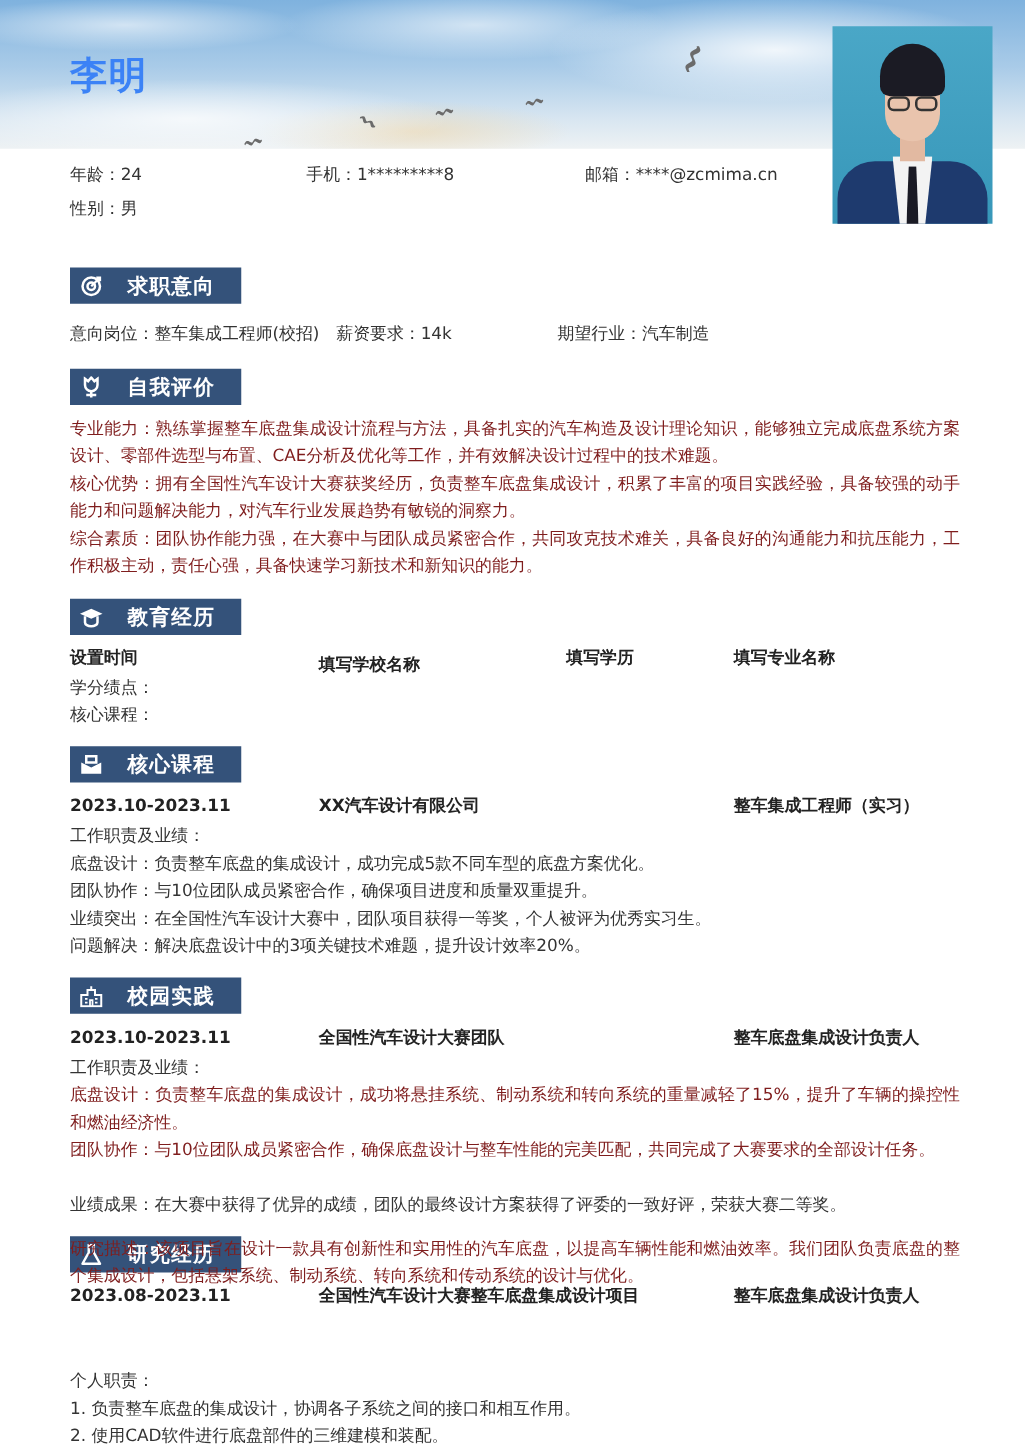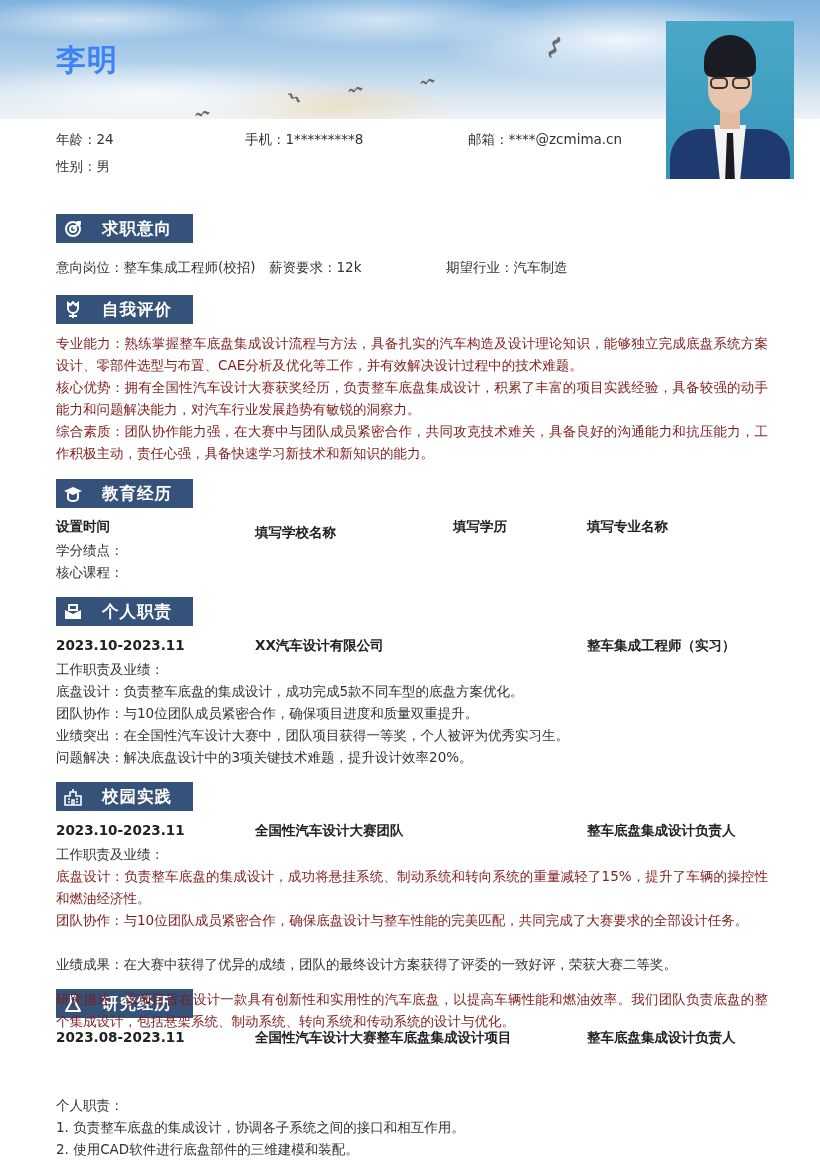--- a/index.html
+++ b/index.html
@@ -83,21 +83,21 @@
   <span class="icon">
     <svg width="18" height="18" viewBox="0 0 18 18">
         <circle cx="9" cy="9" r="7" fill="none" stroke="#fff" stroke-width="2"></circle>
         <circle cx="9" cy="9" r="3" fill="none" stroke="#fff" stroke-width="2"></circle>
         <path d="M9 9 L15 3 M13 2 L16 2 L16 5" stroke="#fff" stroke-width="1.8" fill="none"></path>
       </svg>
   </span>
   <span class="title">求职意向</span>
 </div>
 <div class="line" style="top:256px;">意向岗位：整车集成工程师(校招)</div>
-<div class="line" style="left:269px;top:256px;">薪资要求：12k</div>
+<div class="line" style="left:269px;top:256px;">薪资要求：14k</div>
 <div class="line" style="left:446px;top:256px;">期望行业：汽车制造</div>
 
 <div class="section-header" style="top:295px;">
   <span class="icon">
     <svg width="16" height="18" viewBox="0 0 16 18">
         <path d="M3 2 L5.5 4 L8 1 L10.5 4 L13 2 L13 7 A5 5 0 0 1 3 7 Z" fill="none" stroke="#fff" stroke-width="2"></path>
         <path d="M8 12 L8 17 M4 15 L12 15" stroke="#fff" stroke-width="2"></path>
       </svg>
   </span>
   <span class="title">自我评价</span>
@@ -122,21 +122,21 @@
 <div class="line" style="top:539px;">学分绩点：</div>
 <div class="line" style="top:561px;">核心课程：</div>
 
 <div class="section-header" style="top:597px;">
   <span class="icon">
     <svg width="18" height="18" viewBox="0 0 18 18">
         <rect x="5" y="2" width="8" height="5" fill="none" stroke="#fff" stroke-width="2"></rect>
         <path d="M1 7 L9 11 L17 7 L17 16 L1 16 Z" fill="#fff"></path>
       </svg>
   </span>
-  <span class="title">个人职责</span>
+  <span class="title">核心课程</span>
 </div>
 <div class="col" style="left:56px;top:634px;">2023.10-2023.11</div>
 <div class="col" style="left:255px;top:634px;">XX汽车设计有限公司</div>
 <div class="col" style="left:587px;top:634px;">整车集成工程师（实习）</div>
 <div class="line" style="top:658px;">工作职责及业绩：</div>
 <div class="line" style="top:680px;">底盘设计：负责整车底盘的集成设计，成功完成5款不同车型的底盘方案优化。</div>
 <div class="line" style="top:702px;">团队协作：与10位团队成员紧密合作，确保项目进度和质量双重提升。</div>
 <div class="line" style="top:724px;">业绩突出：在全国性汽车设计大赛中，团队项目获得一等奖，个人被评为优秀实习生。</div>
 <div class="line" style="top:746px;">问题解决：解决底盘设计中的3项关键技术难题，提升设计效率20%。</div>
 

